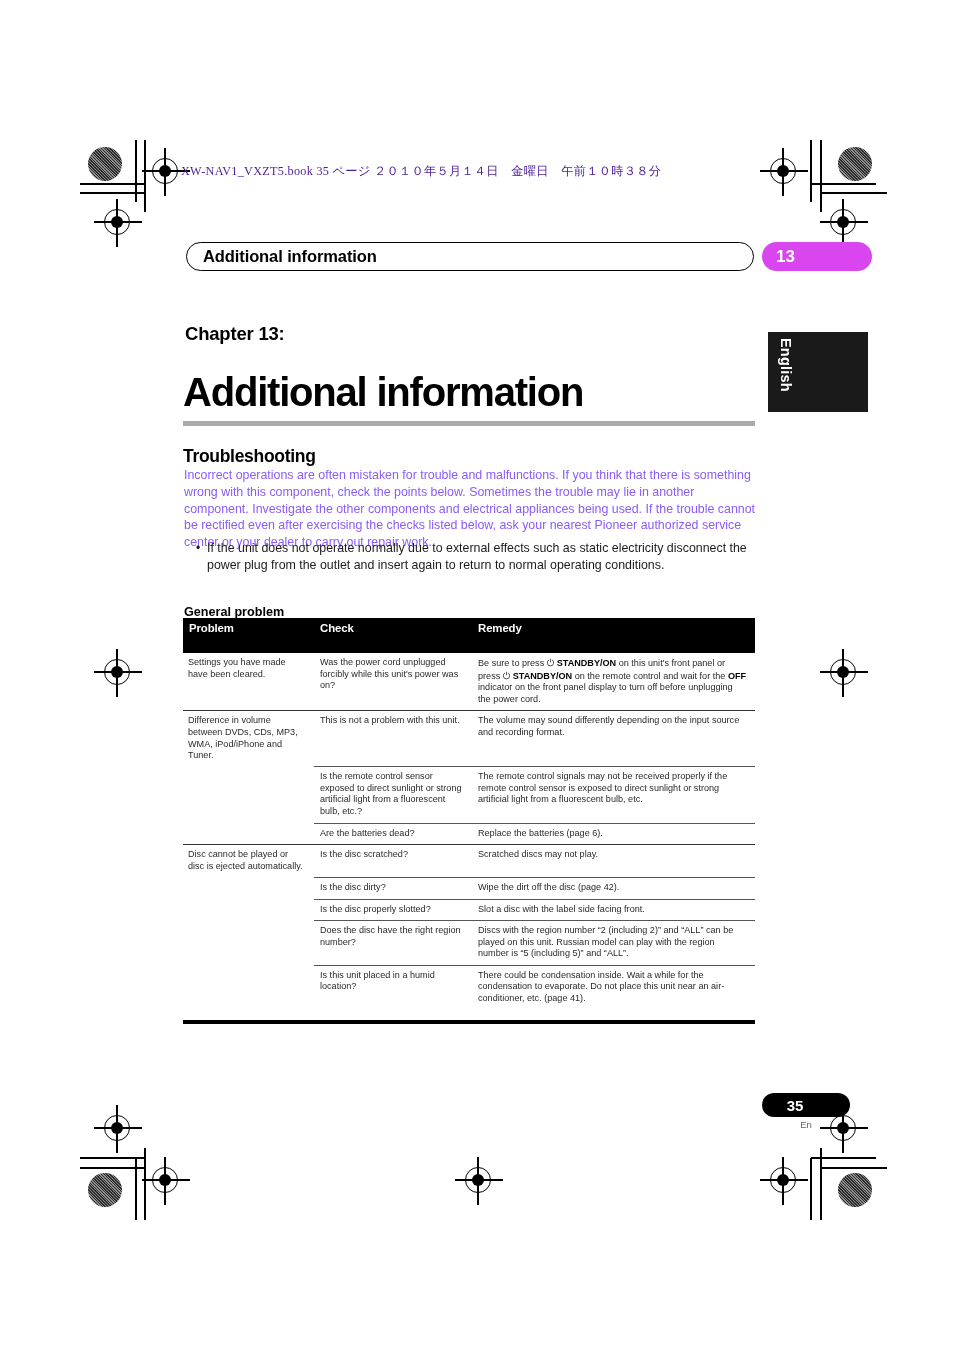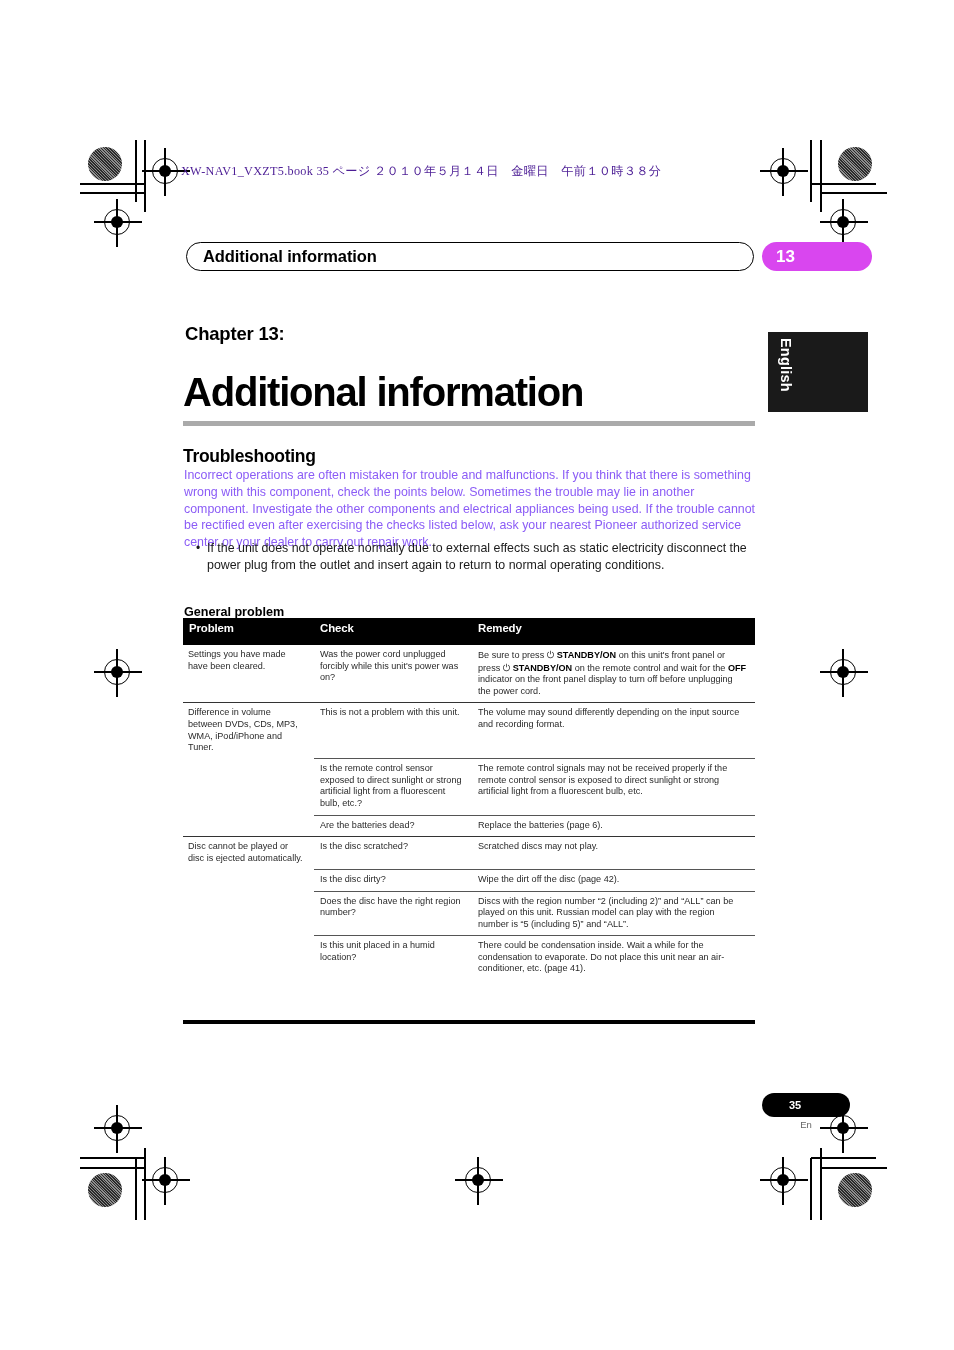--- a/index.html
+++ b/index.html
@@ -183,21 +183,21 @@
   .tbl col.c1 { width: 131px; }
   .tbl col.c2 { width: 158px; }
   .tbl col.c3 { width: 283px; }
 
   .tbl thead th {
     background: #000;
     color: #fff;
     font-size: 11.4px;
     font-weight: bold;
     text-align: left;
-    padding: 4px 6px 11px 6px;
+    padding: 4px 6px 19px 6px;
     vertical-align: middle;
     letter-spacing: -0.1px;
   }
   .tbl tbody td {
     vertical-align: top;
     padding: 4px 8px 5px 6px;
     line-height: 11.6px;
   }
   .tbl tbody td.prob { padding-left: 5px; }
   
@@ -230,21 +230,21 @@
     width: 88px; height: 24px;
     background: #000;
     border-radius: 12px;
     color: #fff;
     display: flex;
     align-items: center;
     justify-content: center;
     box-sizing: border-box;
   }
   .page-pill .pp-num {
-    font-size: 11px;
+    font-size: 15px;
     font-weight: bold;
     margin-right: 22px;
   }
   .page-lang {
     position: absolute;
     left: 762px; top: 1119px;
     width: 88px;
     text-align: center;
     font-size: 9.5px;
     color: #666;
@@ -390,20 +390,25 @@
         <td class="chk">Is the disc scratched?</td>
         <td class="rem">Scratched discs may not play.</td>
       </tr>
       <tr class="sub">
         <td class="prob"></td>
         <td class="chk">Is the disc dirty?</td>
         <td class="rem">Wipe the dirt off the disc (page 42).</td>
       </tr>
       <tr class="sub">
         <td class="prob"></td>
+        <td class="chk">Is the disc properly slotted?</td>
+        <td class="rem">Slot a disc with the label side facing front.</td>
+      </tr>
+      <tr class="sub">
+        <td class="prob"></td>
         <td class="chk">Does the disc have the right region number?</td>
         <td class="rem">Discs with the region number “2 (including 2)” and “ALL” can be played on this unit. Russian model can play with the region number is “5 (including 5)” and “ALL”.</td>
       </tr>
       <tr class="sub">
         <td class="prob"></td>
         <td class="chk">Is this unit placed in a humid location?</td>
         <td class="rem">There could be condensation inside. Wait a while for the condensation to evaporate. Do not place this unit near an air-conditioner, etc. (page 41).</td>
       </tr>
     </tbody>
 </table>

